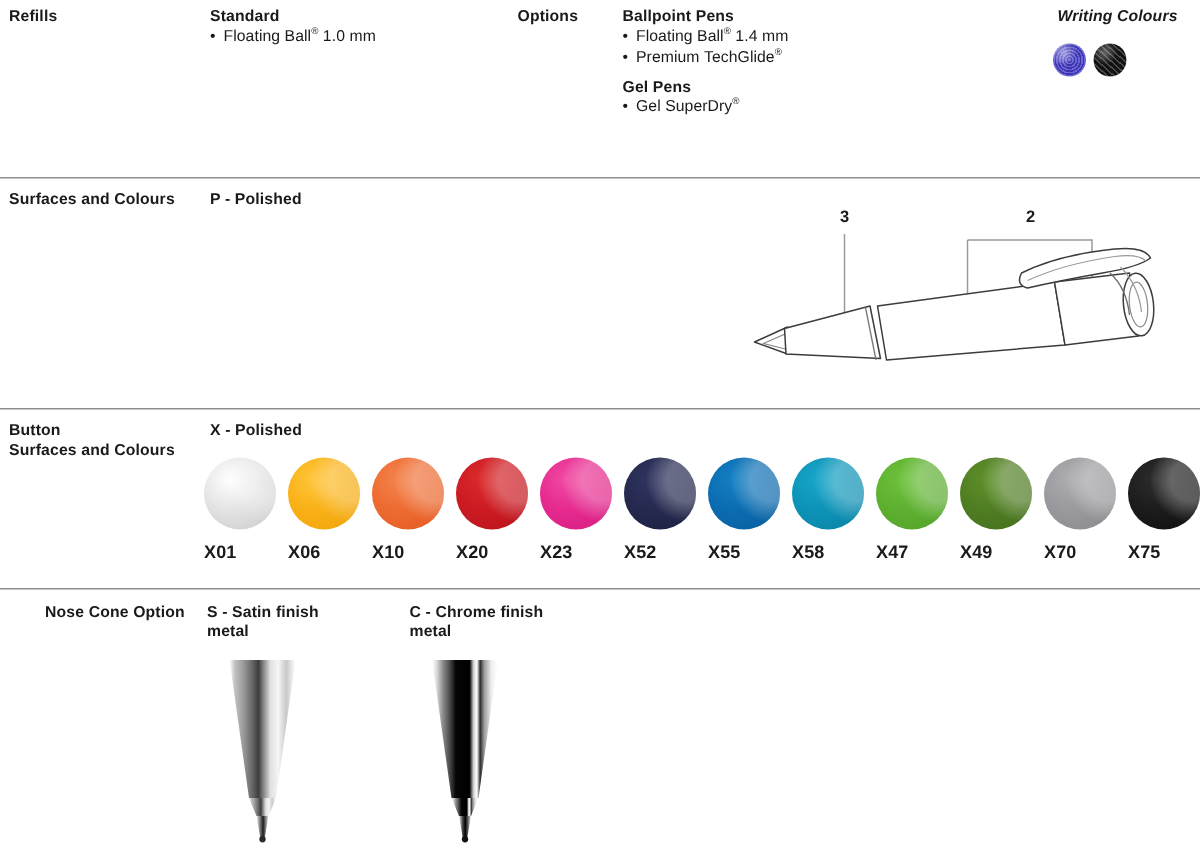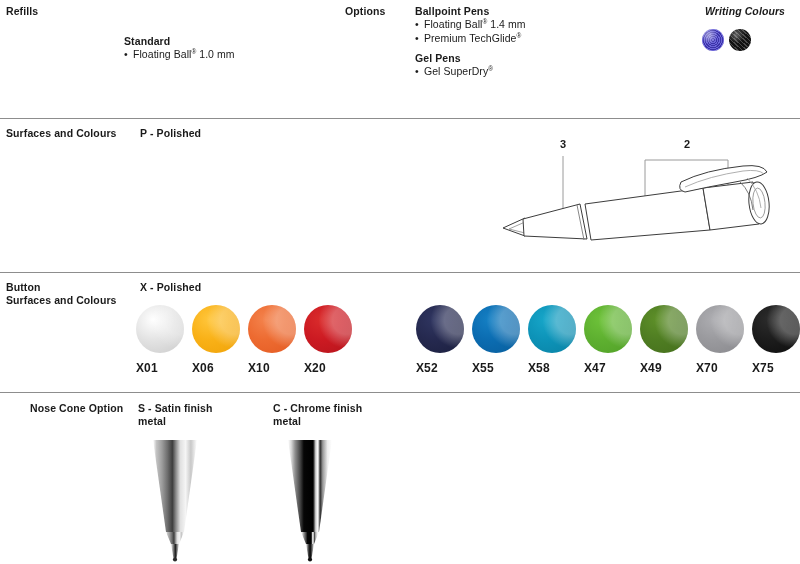--- a/index.html
+++ b/index.html
@@ -31,21 +31,21 @@
   sup.reg{font-size:6.5px;vertical-align:super;line-height:0;}
 
   
   .abs{position:absolute;}
 
   
   .rule{position:absolute;left:0;width:800px;height:1px;background:#8d8d8d;}
 
   
   #refills-label{left:6px;top:5px;}
-  #standard-col{left:124px;top:5px;margin-top:30px;}
+  #standard-col{left:140px;top:5px;}
   #options-label{left:345px;top:5px;}
   #opts-col{left:415px;top:5px;}
   #writing-label{left:705px;top:5px;font-style:italic;}
 
   .sub-hd{margin-top:7px;}
 
   
   #ink-dots{left:702px;top:28px;width:70px;height:26px;}
   .dot{
     position:absolute;width:22px;height:22px;border-radius:50%;
@@ -200,20 +200,24 @@
       <div class="ball" style="background:radial-gradient(circle at 36% 30%, #ffc63c 0%, #f9b117 45%, #efa208 100%)"></div>
       <div class="cap">X06</div>
       </div>
     <div class="xw" style="left:112px">
       <div class="ball" style="background:radial-gradient(circle at 36% 30%, #f4834d 0%, #ed6b31 45%, #e35a22 100%)"></div>
       <div class="cap">X10</div>
       </div>
     <div class="xw" style="left:168px">
       <div class="ball" style="background:radial-gradient(circle at 36% 30%, #da2c2c 0%, #cc1a22 45%, #b5141c 100%)"></div>
       <div class="cap">X20</div>
+      </div>
+    <div class="xw" style="left:224px">
+      <div class="ball" style="background:radial-gradient(circle at 36% 30%, #f04aa2 0%, #e62a8f 45%, #d51a7e 100%)"></div>
+      <div class="cap">X23</div>
       </div>
     <div class="xw" style="left:280px">
       <div class="ball" style="background:radial-gradient(circle at 36% 30%, #2f3560 0%, #25294f 45%, #1b1f3e 100%)"></div>
       <div class="cap">X52</div>
       </div>
     <div class="xw" style="left:336px">
       <div class="ball" style="background:radial-gradient(circle at 36% 30%, #1580c4 0%, #0b6cb1 45%, #085d9b 100%)"></div>
       <div class="cap">X55</div>
       </div>
     <div class="xw" style="left:392px">

